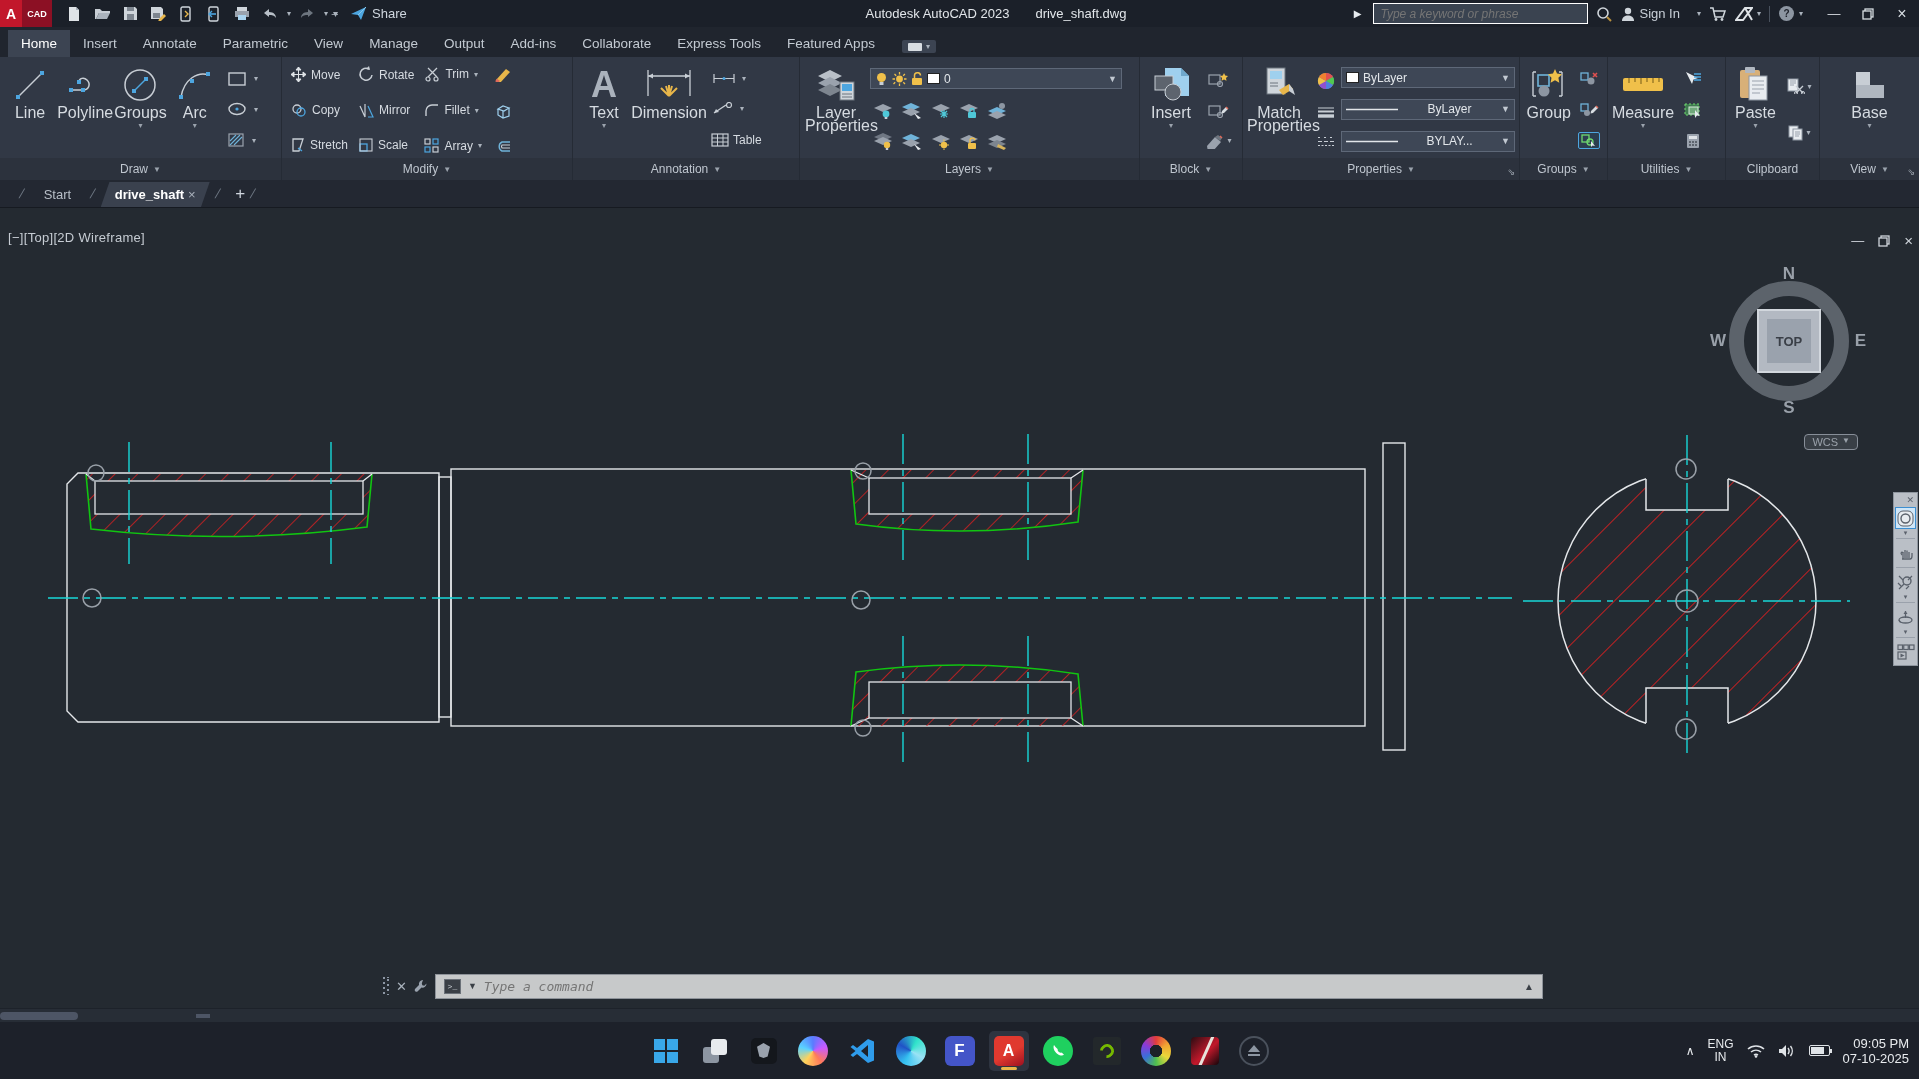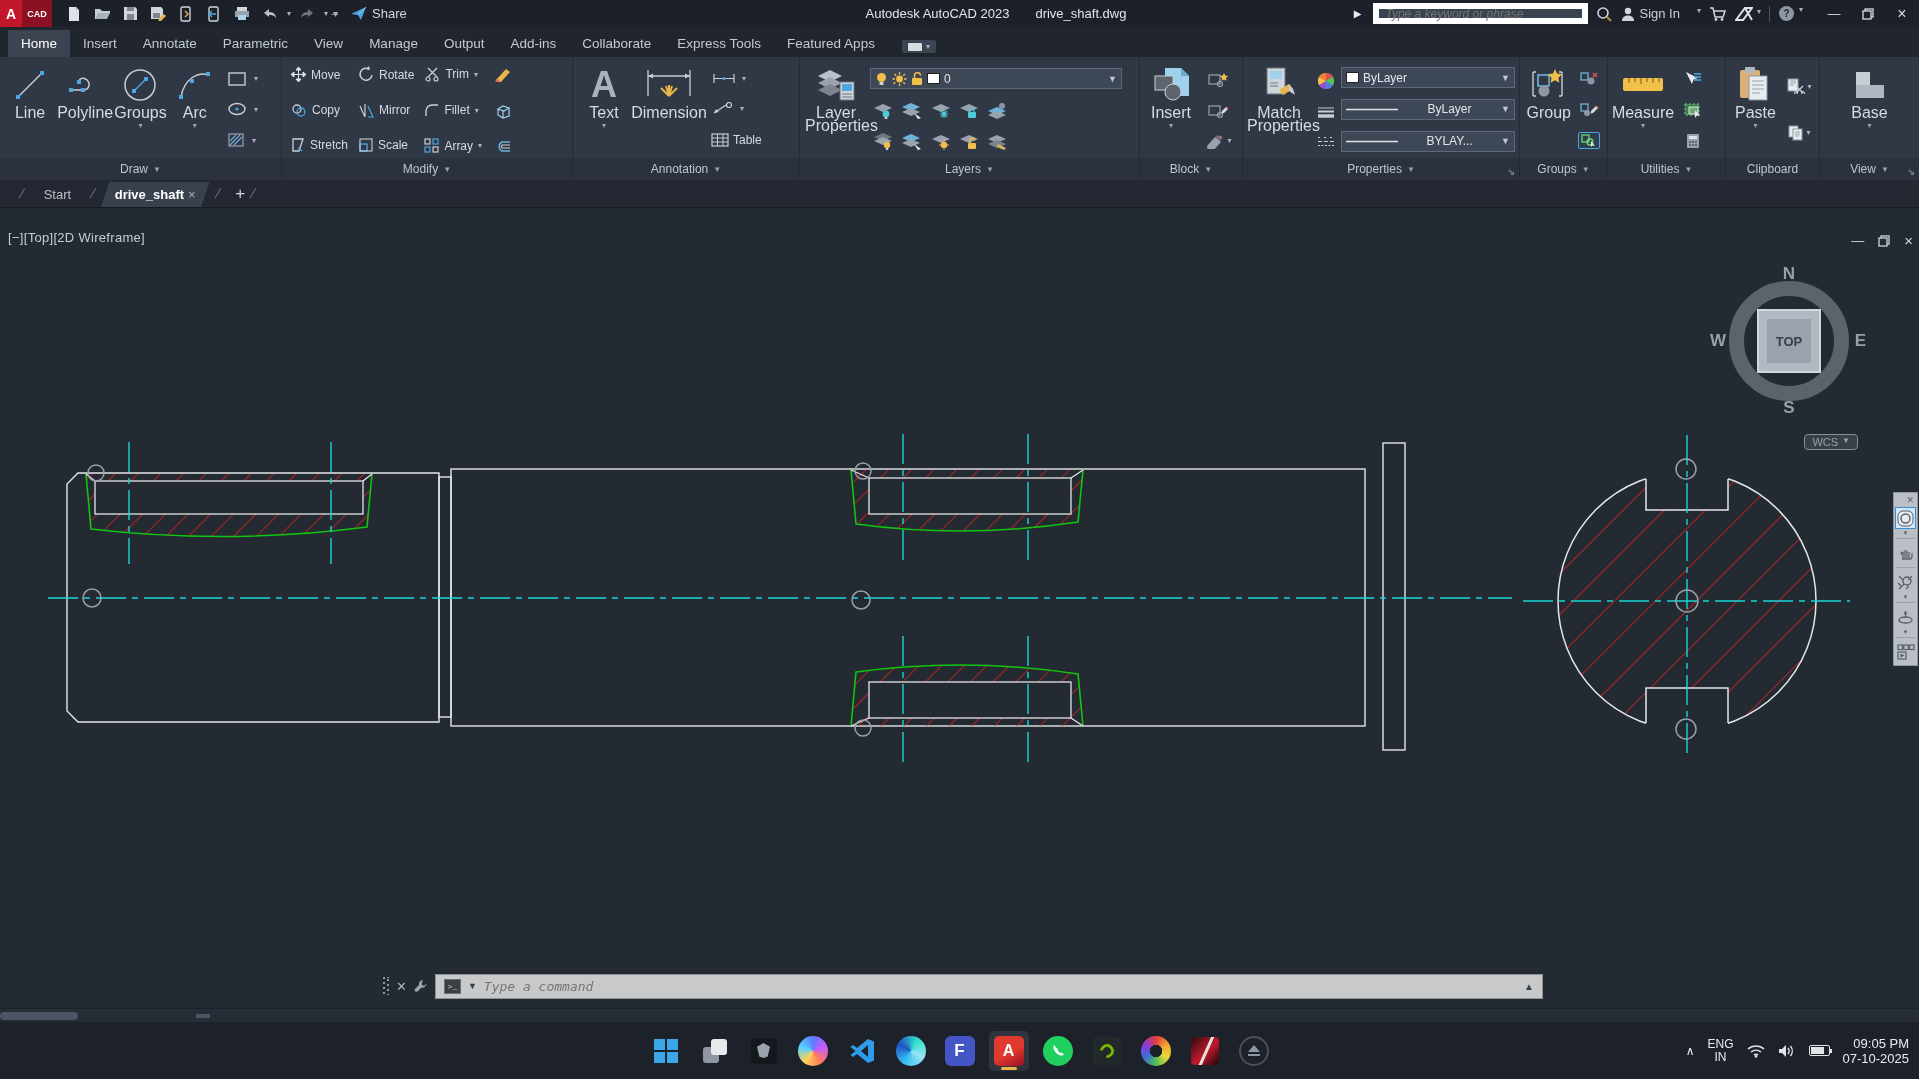--- a/index.html
+++ b/index.html
@@ -11,24 +11,24 @@
   .titlebar{height:27px;background:#1b2029;display:flex;align-items:center;font-size:13px}
   .acad-badge{display:flex;height:27px}
   .acad-badge .a{width:22px;background:#c2172b;color:#fff;font-weight:bold;display:flex;align-items:center;justify-content:center;font-size:14px}
   .acad-badge .cad{width:30px;background:#8c1024;color:#fff;font-weight:bold;font-size:9px;display:flex;align-items:center;justify-content:center}
   .qat{display:flex;align-items:center;gap:4px;margin-left:10px}
   .qat .qbtn{width:24px;height:22px;display:flex;align-items:center;justify-content:center;border-radius:2px}
   .caret{font-size:8px;color:#aab2bc;margin-left:1px}
   .share{display:flex;align-items:center;gap:5px;color:#cfd6de;margin-left:8px}
   .tb-title{flex:0 0 auto;margin:12px auto;display:flex;gap:26px;color:#e2e6ea;position:absolute;left:50%;transform:translateX(-36%)}
   .tb-right{margin-left:auto;display:flex;align-items:center;gap:8px}
-  .tb-search{display:flex;align-items:center;background:#3a4350;height:21px;width:215px;padding:0 6px;border:6px solid #ffffff}
+  .tb-search{display:flex;align-items:center;background:#3a4350;height:21px;width:215px;padding:0 6px;border:1px solid #ffffff}
   .tb-search input{flex:1;background:transparent;border:0;outline:0;color:#aeb6c0;font-style:italic;font-size:12px;font-family:"Liberation Sans",sans-serif}
   .flyout-arrow{color:#e8ecf0;font-size:10px;margin-right:4px}
-  .tb-ico{color:#c9d0d8;display:flex;align-items:flex-start;gap:3px}
+  .tb-ico{color:#c9d0d8;display:flex;align-items:center;gap:3px}
   .win-btns{display:flex;margin-left:6px}
   .win-btn{width:34px;height:27px;display:flex;align-items:center;justify-content:center;color:#d8dde2;font-size:13px}
   .vdiv{width:1px;height:16px;background:#49515d}
 
   
   .tabrow{height:30px;background:#20252e;display:flex;align-items:flex-end;padding-left:8px;font-size:13.5px}
   .rtab{padding:6px 13px;color:#c3cad2;cursor:pointer}
   .rtab.active{background:#3c4452;color:#fff}
   .tab-extra{margin-left:14px;margin-bottom:4px;display:flex;align-items:center;gap:3px;background:#3c4452;border-radius:2px;padding:2px 6px}
   .tab-extra .bar{width:14px;height:8px;background:#d8dde2;border-radius:1px}

